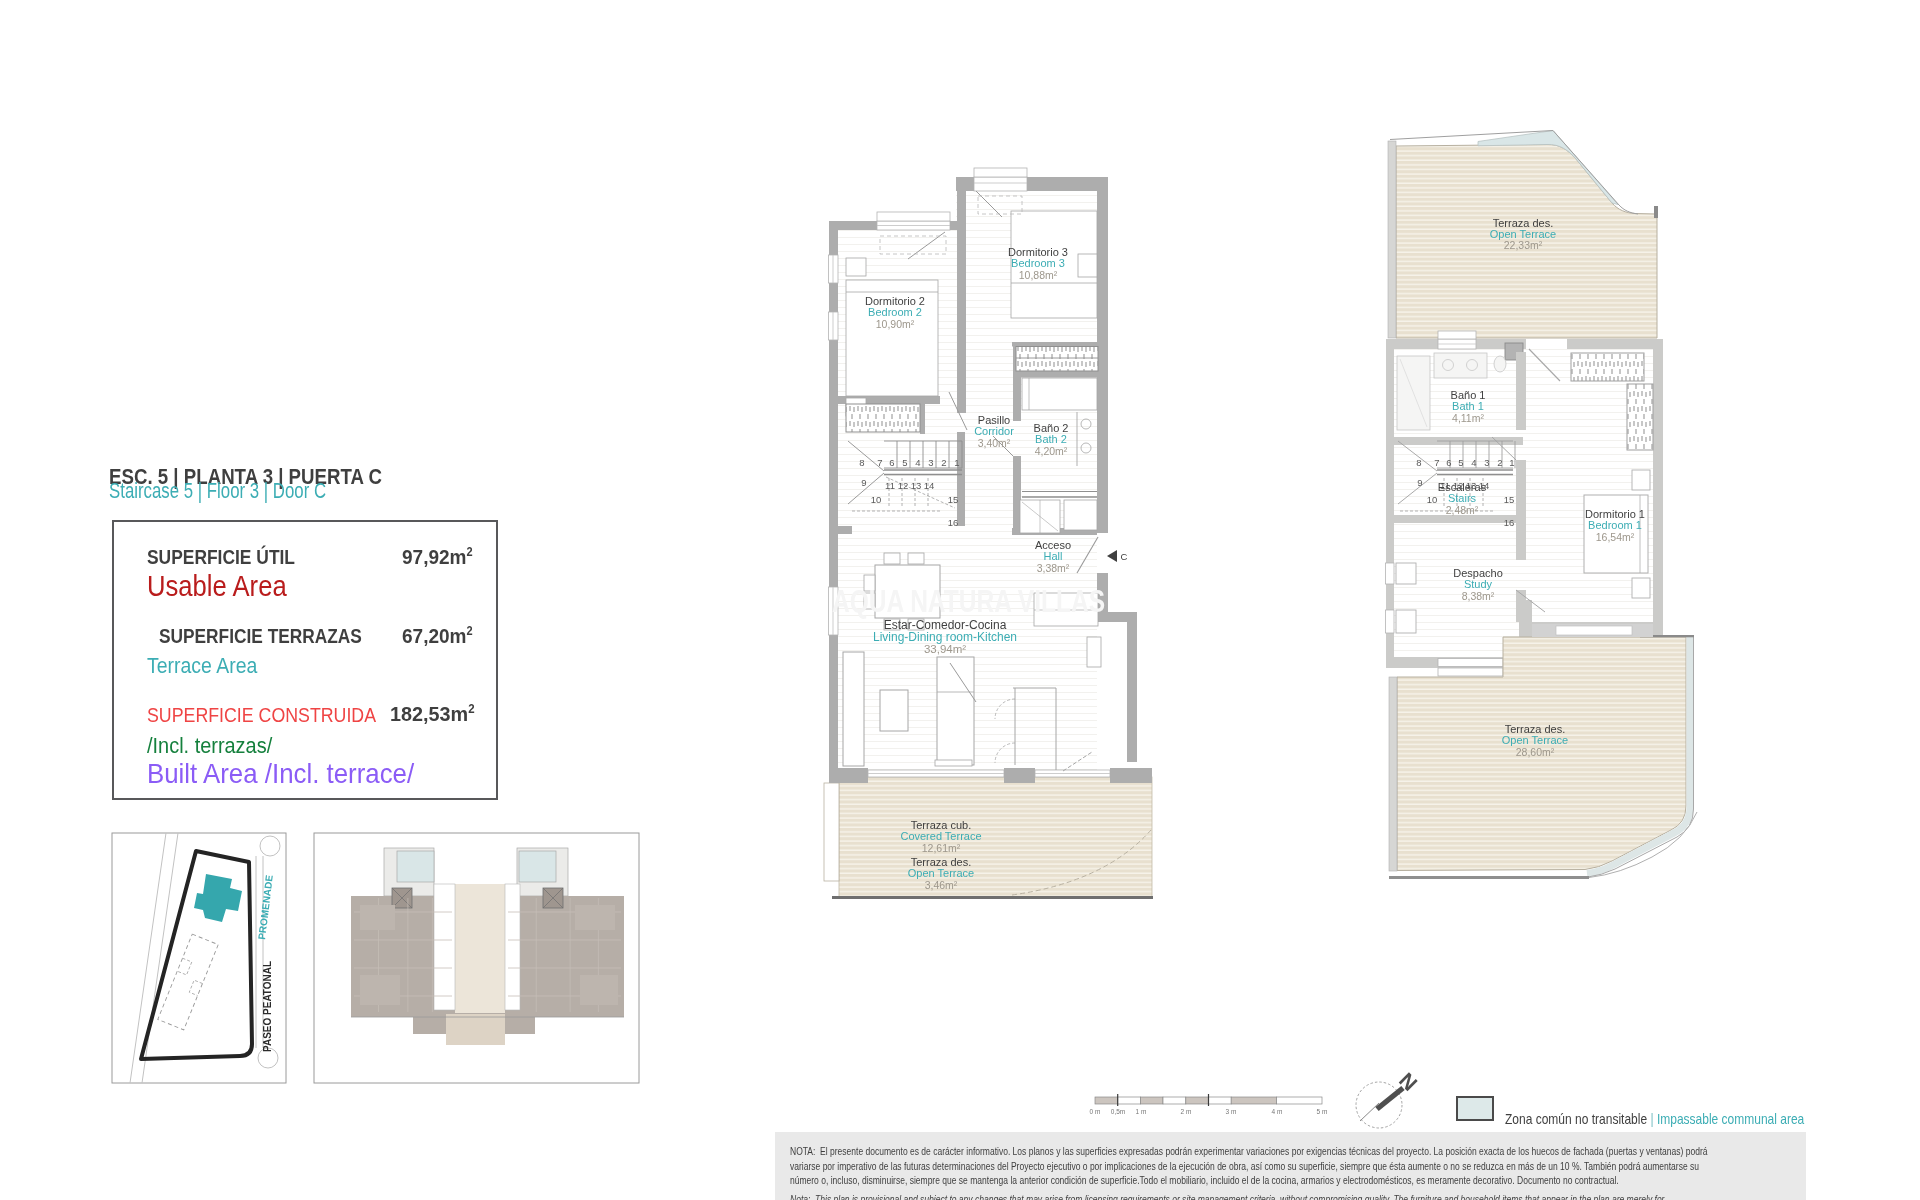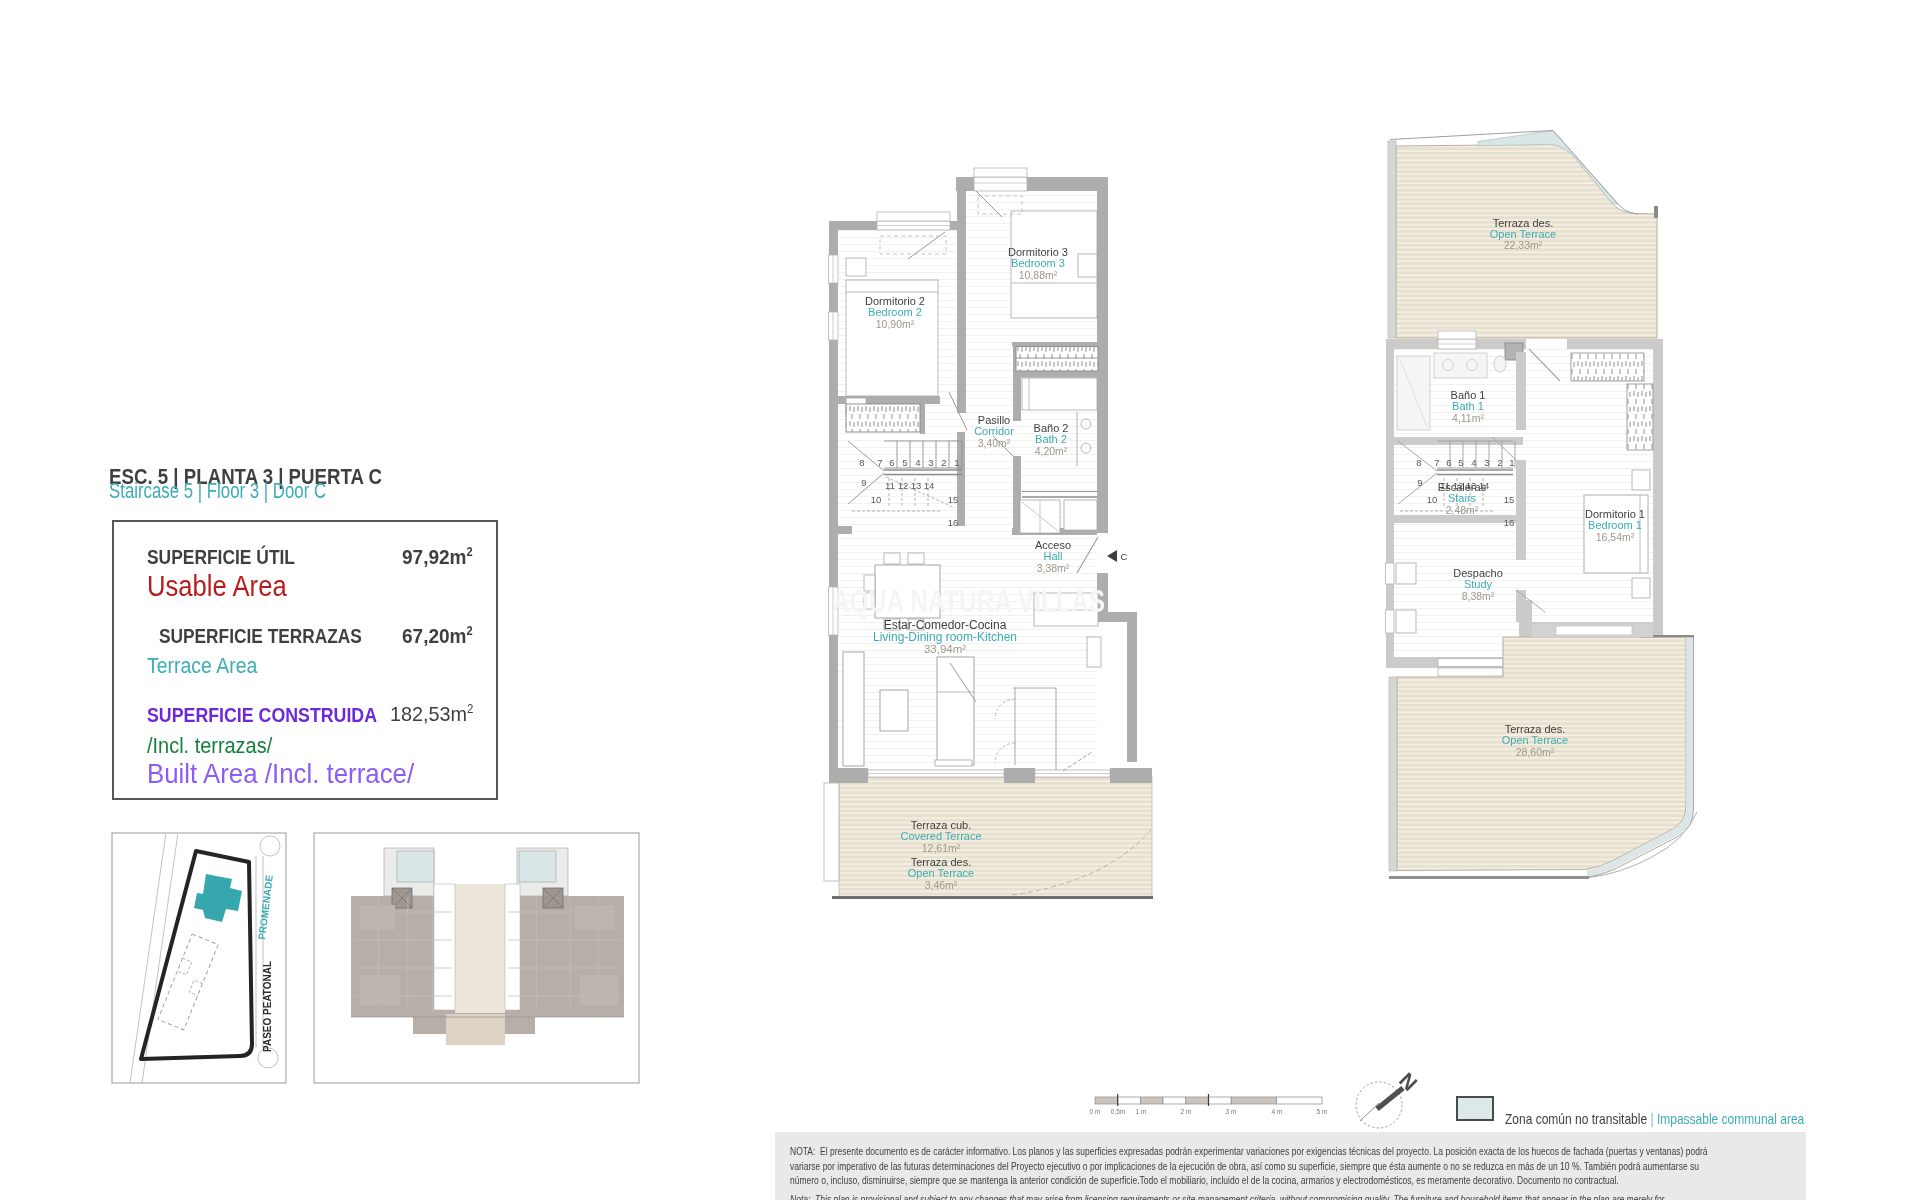--- a/index.html
+++ b/index.html
@@ -383,22 +383,22 @@
 
 <div class="abs" style="left:112px;top:520px;width:386px;height:280px;border:2px solid #58585a"></div>
 <div class="abs" style="left:147px;top:545px;font-size:21px;font-weight:bold;color:#3f3f3f"><span class="sx" style="transform:scaleX(0.829)">SUPERFICIE ÚTIL</span></div>
 <div class="abs" style="left:402px;top:545px;font-size:21px;font-weight:bold;color:#3f3f3f"><span class="sx" style="transform:scaleX(0.905)">97,92m<sup>2</sup></span></div>
 <div class="abs" style="left:147px;top:570px;font-size:29px;color:#b91c1c"><span class="sx" style="transform:scaleX(0.884)">Usable Area</span></div>
 
 <div class="abs" style="left:159px;top:624px;font-size:21px;font-weight:bold;color:#3f3f3f"><span class="sx" style="transform:scaleX(0.824)">SUPERFICIE TERRAZAS</span></div>
 <div class="abs" style="left:402px;top:624px;font-size:21px;font-weight:bold;color:#3f3f3f"><span class="sx" style="transform:scaleX(0.905)">67,20m<sup>2</sup></span></div>
 <div class="abs" style="left:147px;top:653px;font-size:22px;color:#3cadb4"><span class="sx" style="transform:scaleX(0.884)">Terrace Area</span></div>
 
-<div class="abs" style="left:147px;top:703px;font-size:21px;font-weight:bold;color:#6d28d9"><span class="sx" style="transform:scaleX(0.846)">SUPERFICIE CONSTRUIDA</span></div>
-<div class="abs" style="left:390px;top:702px;font-size:21px;font-weight:normal;color:#3f3f3f"><span class="sx" style="transform:scaleX(0.943)">182,53m<sup>2</sup></span></div>
+<div class="abs" style="left:147px;top:703px;font-size:21px;font-weight:normal;color:#ef4444"><span class="sx" style="transform:scaleX(0.846)">SUPERFICIE CONSTRUIDA</span></div>
+<div class="abs" style="left:390px;top:702px;font-size:21px;font-weight:bold;color:#3f3f3f"><span class="sx" style="transform:scaleX(0.943)">182,53m<sup>2</sup></span></div>
 <div class="abs" style="left:147px;top:733px;font-size:22px;color:#15803d"><span class="sx" style="transform:scaleX(0.906)">/Incl. terrazas/</span></div>
 <div class="abs" style="left:147px;top:758px;font-size:28px;color:#8b5cf6"><span class="sx" style="transform:scaleX(0.923)">Built Area /Incl. terrace/</span></div>
 
 <div class="abs" style="left:1505px;top:1110px;font-size:15px;color:#3f3f3f"><span class="sx" style="transform:scaleX(0.80)">Zona común no transitable <span style="color:#7bbfc4">|</span> <span style="color:#3cadb4">Impassable communal area</span></span></div>
 
 <div class="abs" style="left:775px;top:1132px;width:1031px;height:80px;background:#e9e9e9"></div>
 <div class="abs" style="left:790px;top:1144px;font-size:11.5px;color:#3e3e3e;line-height:14.6px">
 <span class="sx" style="transform:scaleX(0.74)">NOTA:&nbsp; El presente documento es de carácter informativo. Los planos y las superficies expresadas podrán experimentar variaciones por exigencias técnicas del proyecto. La posición exacta de los huecos de fachada (puertas y ventanas) podrá</span><br>
 <span class="sx" style="transform:scaleX(0.74)">variarse por imperativo de las futuras determinaciones del Proyecto ejecutivo o por implicaciones de la ejecución de obra, así como su superficie, siempre que ésta aumente o no se reduzca en más de un 10 %. También podrá aumentarse su</span><br>
 <span class="sx" style="transform:scaleX(0.74)">número o, incluso, disminuirse, siempre que se mantenga la anterior condición de superficie.Todo el mobiliario, incluido el de la cocina, armarios y electrodomésticos, es meramente decorativo. Documento no contractual.</span></div>

